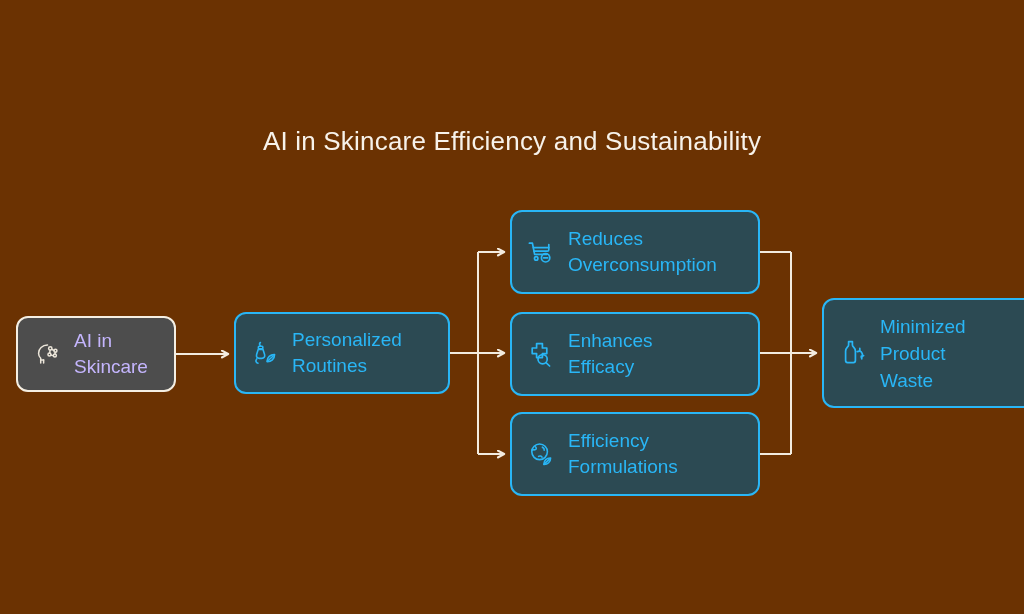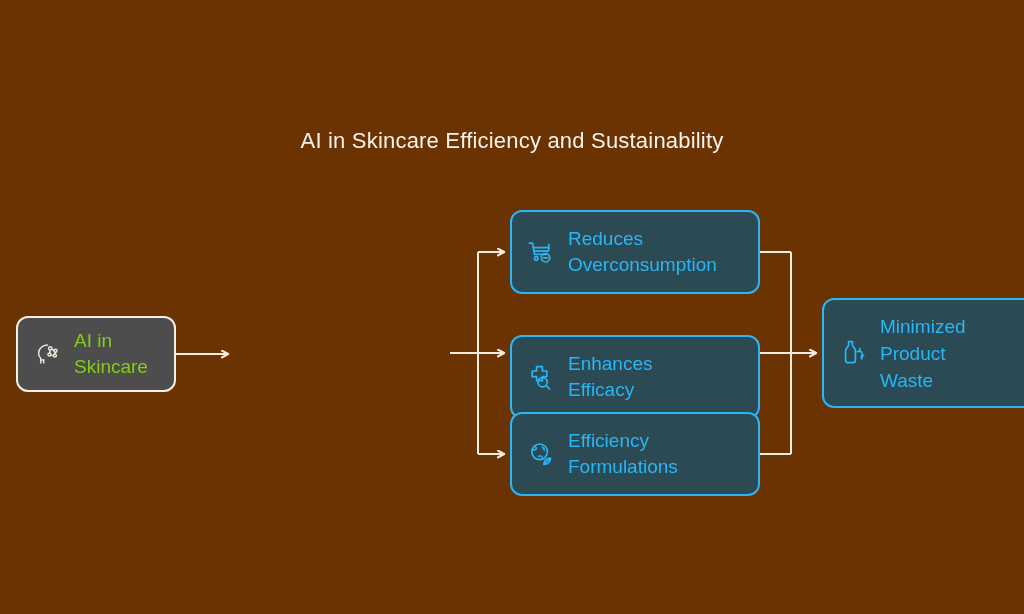--- a/index.html
+++ b/index.html
@@ -21,21 +21,21 @@
     width: 1024px;
     height: 614px;
   }
   #title {
     position: absolute;
     left: 0;
     top: 124px;
     width: 1024px;
     text-align: center;
     color: #f7f2ea;
-    font-size: 22px;
+    font-size: 26px;
     font-weight: 400;
     letter-spacing: 0.2px;
     line-height: 34px;
     white-space: nowrap;
   }
   .node {
     position: absolute;
     box-sizing: border-box;
     display: flex;
     flex-direction: row;
@@ -57,32 +57,32 @@
     font-size: 19px;
     line-height: 26px;
     font-weight: 400;
     white-space: pre-line;
   }
   
   .node.gray {
     background: #4d4d4d;
     border: 2px solid #f5efe3;
   }
-  .node.gray .lbl { color: #84cc16; }
+  .node.gray .lbl { color: #c4b5fd; }
   
   .node.teal {
     background: #2c4a53;
     border: 2px solid #29b6f6;
   }
   .node.teal .lbl { color: #29b6f6; }
 
   #n_source { left: 16px;  top: 316px; width: 160px; height: 76px; }
   #n_personal { left: 234px; top: 312px; width: 216px; height: 82px; }
   #n_reduce { left: 510px; top: 210px; width: 250px; height: 84px; }
-  #n_efficacy { left: 510px; top: 312px; width: 250px; height: 84px; margin-top: 23px; }
+  #n_efficacy { left: 510px; top: 312px; width: 250px; height: 84px; }
   #n_sustain { left: 510px; top: 412px; width: 250px; height: 84px; }
   #n_waste  { left: 822px; top: 298px; width: 216px; height: 110px; }
   #n_waste .lbl { line-height: 27px; }
 
   .edges { position: absolute; left: 0; top: 0; }
 </style>
 </head>
 <body>
 
 <div id="canvas">
@@ -126,20 +126,34 @@
         <path d="M21,11 L23.6,12.3"></path>
         <path d="M24.8,14.2 L24.5,16"></path>
         <path d="M22.9,18 L20.2,17.1"></path>
         <path d="M18.9,14.9 L19.3,11.8"></path>
       </svg>
     </span>
     <span class="lbl">AI in
 Skincare</span>
   </div>
 
+  <div class="node teal" id="n_personal">
+    <span class="ico">
+      <svg width="32" height="32" viewBox="0 0 32 32" fill="none" stroke="#29b6f6" stroke-width="1.6" stroke-linecap="round" stroke-linejoin="round">
+        <path d="M11.4,5.5 C10.2,6.4 10.2,7.8 11.4,8.6"></path>
+        <rect x="9.4" y="9.2" width="4.4" height="2.6" rx="0.7"></rect>
+        <path d="M9.2,12.4 L7.6,17.6 C7,19.8 8.2,21.4 10.4,21.4 L12.8,21.4 C15,21.4 16.2,19.8 15.6,17.6 L14,12.4 Z"></path>
+        <path d="M7.7,21.9 C6.3,23.6 6.8,25.9 9,26.2"></path>
+        <path d="M25.6,17.6 C25.6,22 22.2,24.8 18,24.6 C18,20.2 21.4,17.4 25.6,17.6 Z"></path>
+        <path d="M18.6,24 L24.2,19"></path>
+      </svg>
+    </span>
+    <span class="lbl">Personalized
+Routines</span>
+  </div>
 
   <div class="node teal" id="n_reduce">
     <span class="ico">
       <svg width="32" height="32" viewBox="0 0 32 32" fill="none" stroke="#29b6f6" stroke-width="1.7" stroke-linecap="round" stroke-linejoin="round">
         <path d="M4.4,7.2 L7.4,7.2 L9.6,18.4 L21.4,18.4"></path>
         <path d="M23.8,8.6 L23.8,13.8 C23.8,14.6 23.2,15.2 22.4,15.2 L9.1,15.2"></path>
         <path d="M8.4,11.6 L23.8,11.6"></path>
         <circle cx="11.2" cy="22.4" r="1.7"></circle>
         <circle cx="20.6" cy="21.8" r="4.2"></circle>
         <path d="M18.6,21.8 L22.6,21.8"></path>

